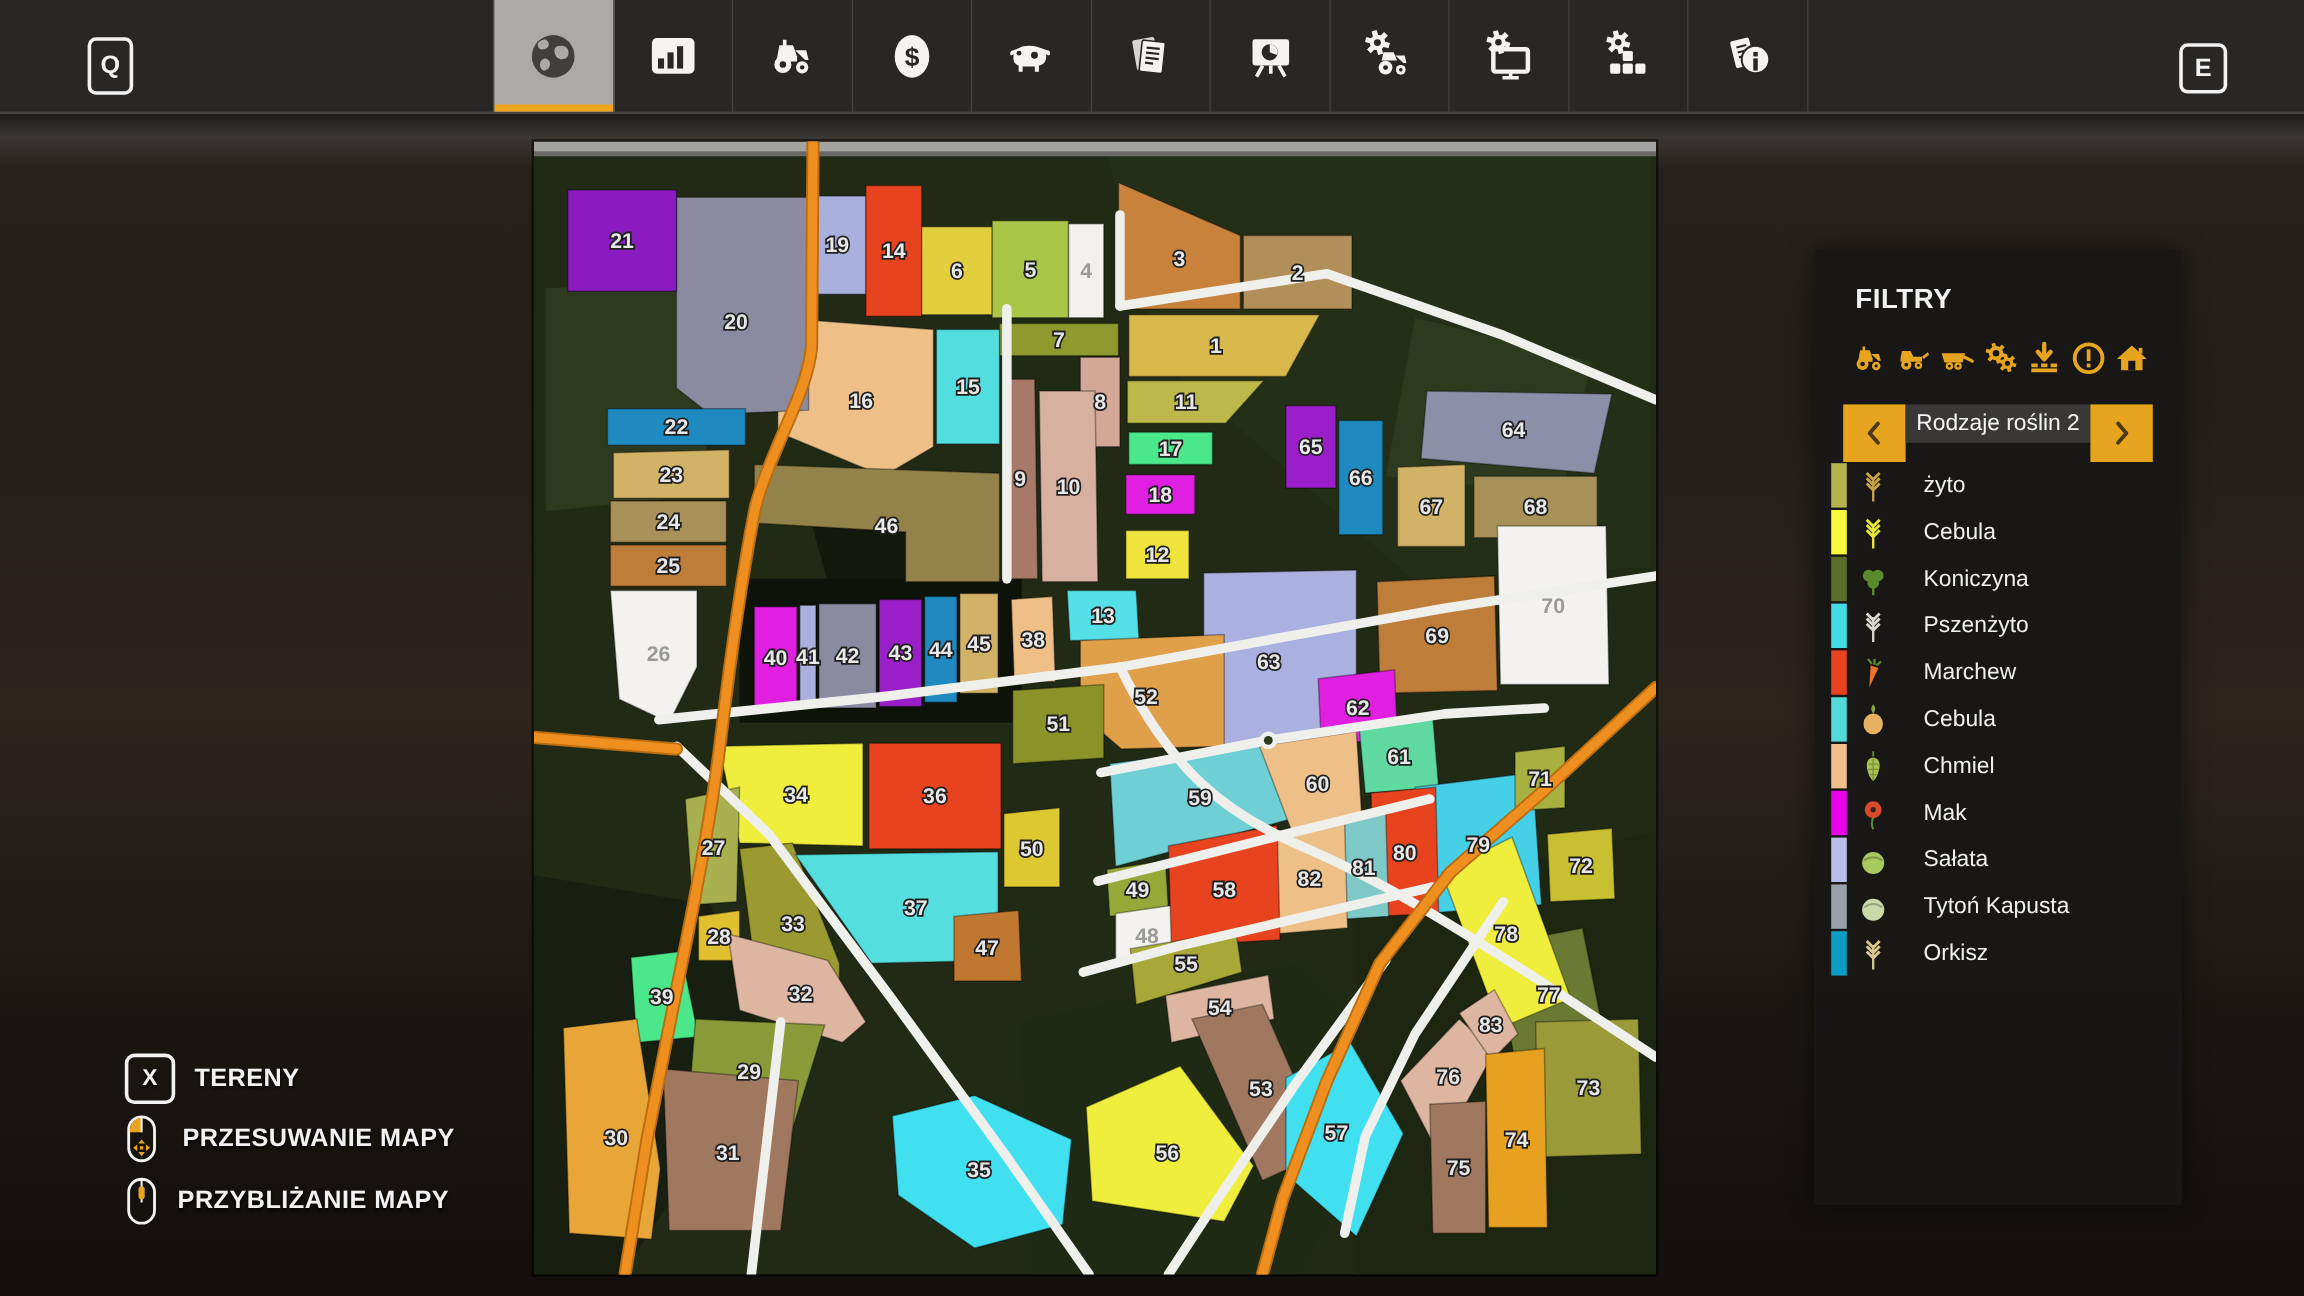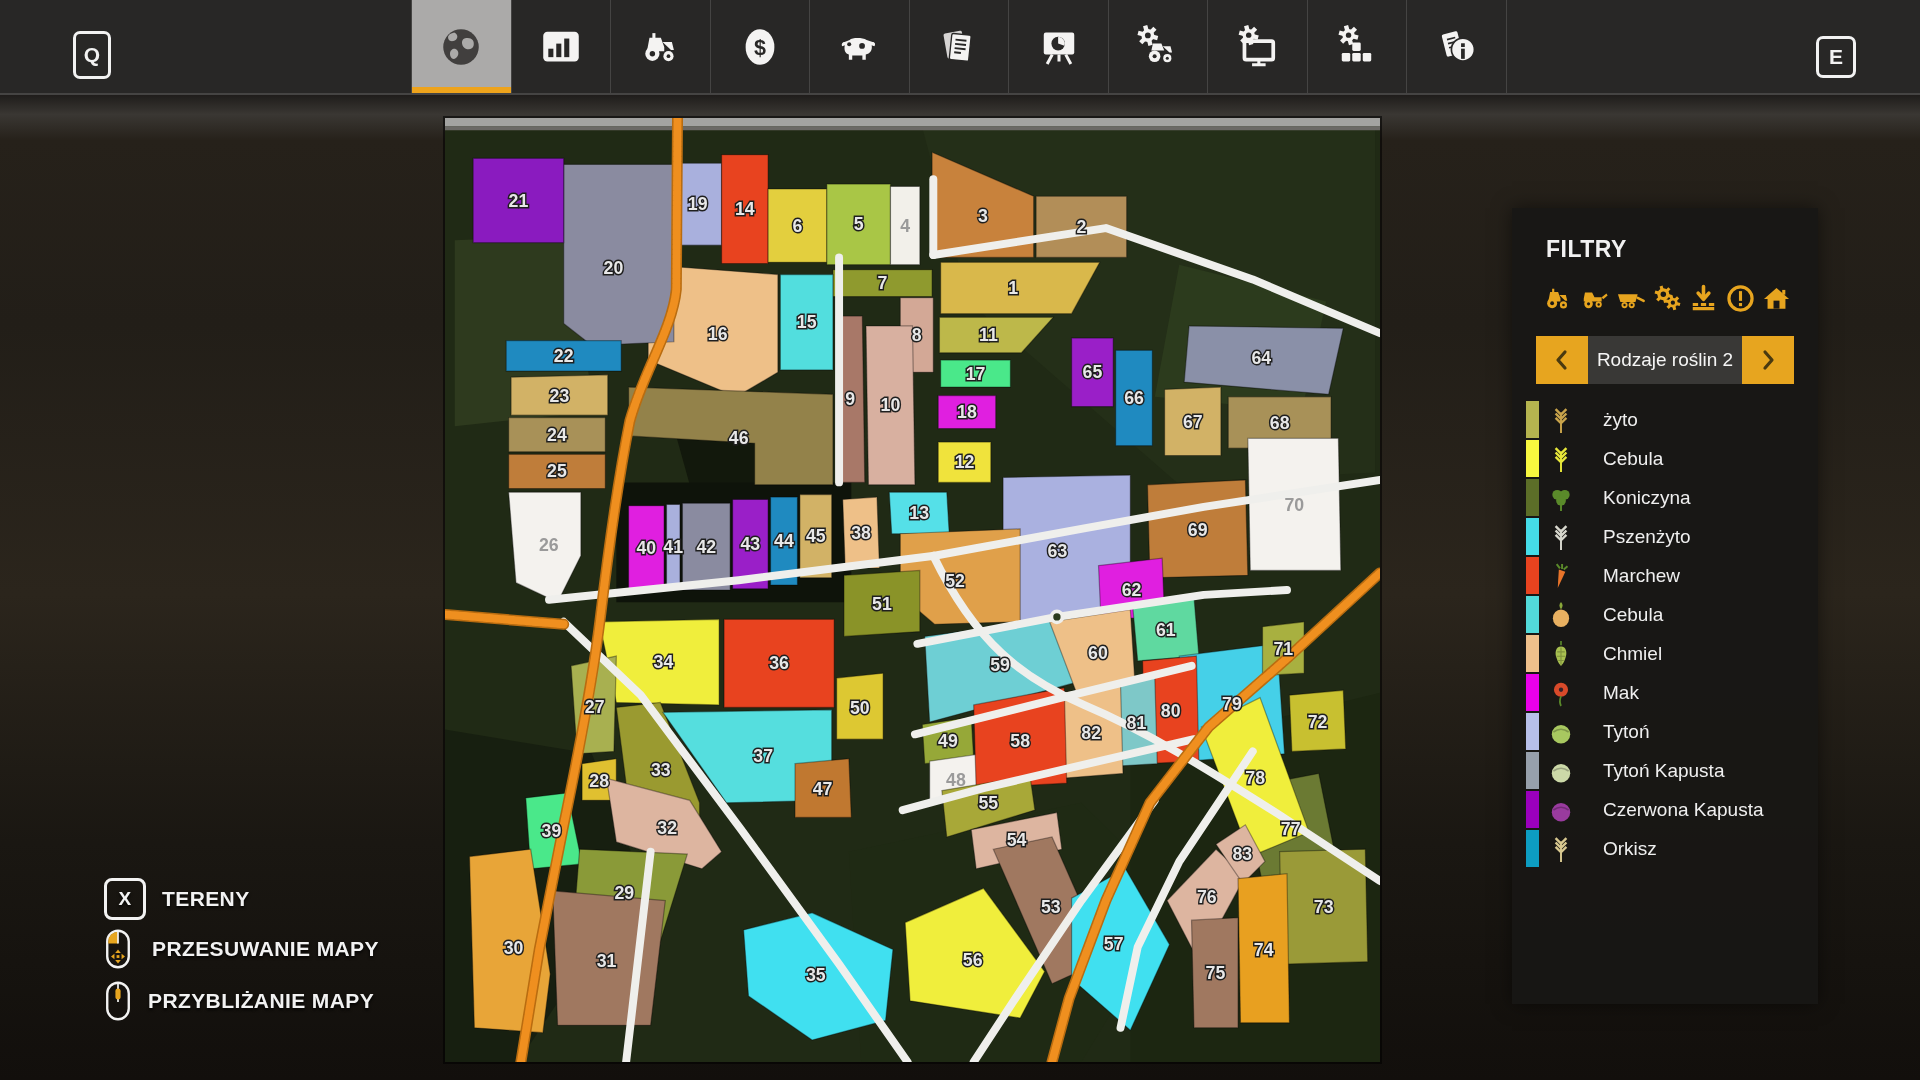--- a/index.html
+++ b/index.html
@@ -18,21 +18,21 @@
   .tab:first-child{border-left:1px solid #454443;}
   .tab.selected{background:#abaaa9;box-shadow:inset 0 -6px 0 #eda31c;}
   
   .map-wrap{left:445px;top:118px;width:935px;height:944px;box-shadow:0 0 0 2px rgba(0,0,0,.55);}
   .map-wrap svg{width:100%;height:100%;display:block;}
   
   .filters{left:1512px;top:208px;width:306px;height:796px;background:rgba(24,23,21,.96);
     box-shadow:0 0 18px rgba(0,0,0,.5);}
   .filters h2{margin:28px 0 0 34px;font-size:23px;font-weight:700;color:#f1f1f1;letter-spacing:.5px;}
   .ficons{margin:20px 26px 0 30px;display:flex;justify-content:space-between;align-items:center;}
-  .selector{margin:18px 24px 0 24px;height:48px;display:flex;border-radius:18px;}
+  .selector{margin:18px 24px 0 24px;height:32px;display:flex;border-radius:18px;}
   .sel-btn{width:52px;height:48px;background:#e7a51f;border:none;padding:0;cursor:pointer;
     display:flex;align-items:center;justify-content:center;}
   .sel-label{flex:1;background:#393836;color:#f5f5f5;font-size:19px;display:flex;
     align-items:center;justify-content:center;}
   .croplist{list-style:none;margin:16px 0 0 14px;padding:0;}
   .crop-row{display:flex;align-items:center;height:39px;}
   .swatch{width:13px;height:37px;margin-right:9px;flex:none;}
   .crop-ic{width:26px;height:32px;margin-right:16px;flex:none;}
   .crop-label{color:#efefef;font-size:19px;margin-left:13px;}
   
@@ -518,37 +518,29 @@
             <path d="M12 17 Q10 22 12 26" stroke="#5a8a2a" stroke-width="1.6" fill="none"></path>
           </svg></span>
         <span class="crop-label">Mak</span>
       </li>
       <li class="crop-row">
         <div class="swatch" style="background: rgb(183, 191, 233);"></div>
         <span class="crop-ic"><svg viewBox="0 0 24 28" width="26" height="32">
             <circle cx="12" cy="16" r="8.5" fill="#a8c860"></circle>
             <path d="M5 14 Q12 9 19 14" stroke="rgba(0,0,0,0.25)" fill="none" stroke-width="1.5"></path>
           </svg></span>
-        <span class="crop-label">Tytoń</span>
+        <span class="crop-label">Sałata</span>
       </li>
       <li class="crop-row">
         <div class="swatch" style="background: rgb(151, 160, 171);"></div>
         <span class="crop-ic"><svg viewBox="0 0 24 28" width="26" height="32">
             <circle cx="12" cy="16" r="8.5" fill="#ccd9a8"></circle>
             <path d="M5 14 Q12 9 19 14" stroke="rgba(0,0,0,0.25)" fill="none" stroke-width="1.5"></path>
           </svg></span>
         <span class="crop-label">Tytoń Kapusta</span>
-      </li>
-      <li class="crop-row">
-        <div class="swatch" style="background: rgb(155, 0, 189);"></div>
-        <span class="crop-ic"><svg viewBox="0 0 24 28" width="26" height="32">
-            <circle cx="12" cy="16" r="8.5" fill="#993b9e"></circle>
-            <path d="M5 14 Q12 9 19 14" stroke="rgba(0,0,0,0.25)" fill="none" stroke-width="1.5"></path>
-          </svg></span>
-        <span class="crop-label">Czerwona Kapusta</span>
       </li>
       <li class="crop-row">
         <div class="swatch" style="background: rgb(13, 157, 194);"></div>
         <span class="crop-ic"><svg viewBox="0 0 24 28" width="26" height="32">
             <path d="M12 26 V7" stroke="#d8c890" stroke-width="1.8"></path>
             <path d="M12 9 L7 4 M12 9 L17 4 M12 13 L7 8 M12 13 L17 8 M12 17 L7 12 M12 17 L17 12" stroke="#d8c890" stroke-width="2.2"></path>
           </svg></span>
         <span class="crop-label">Orkisz</span>
       </li>
     </ul>

